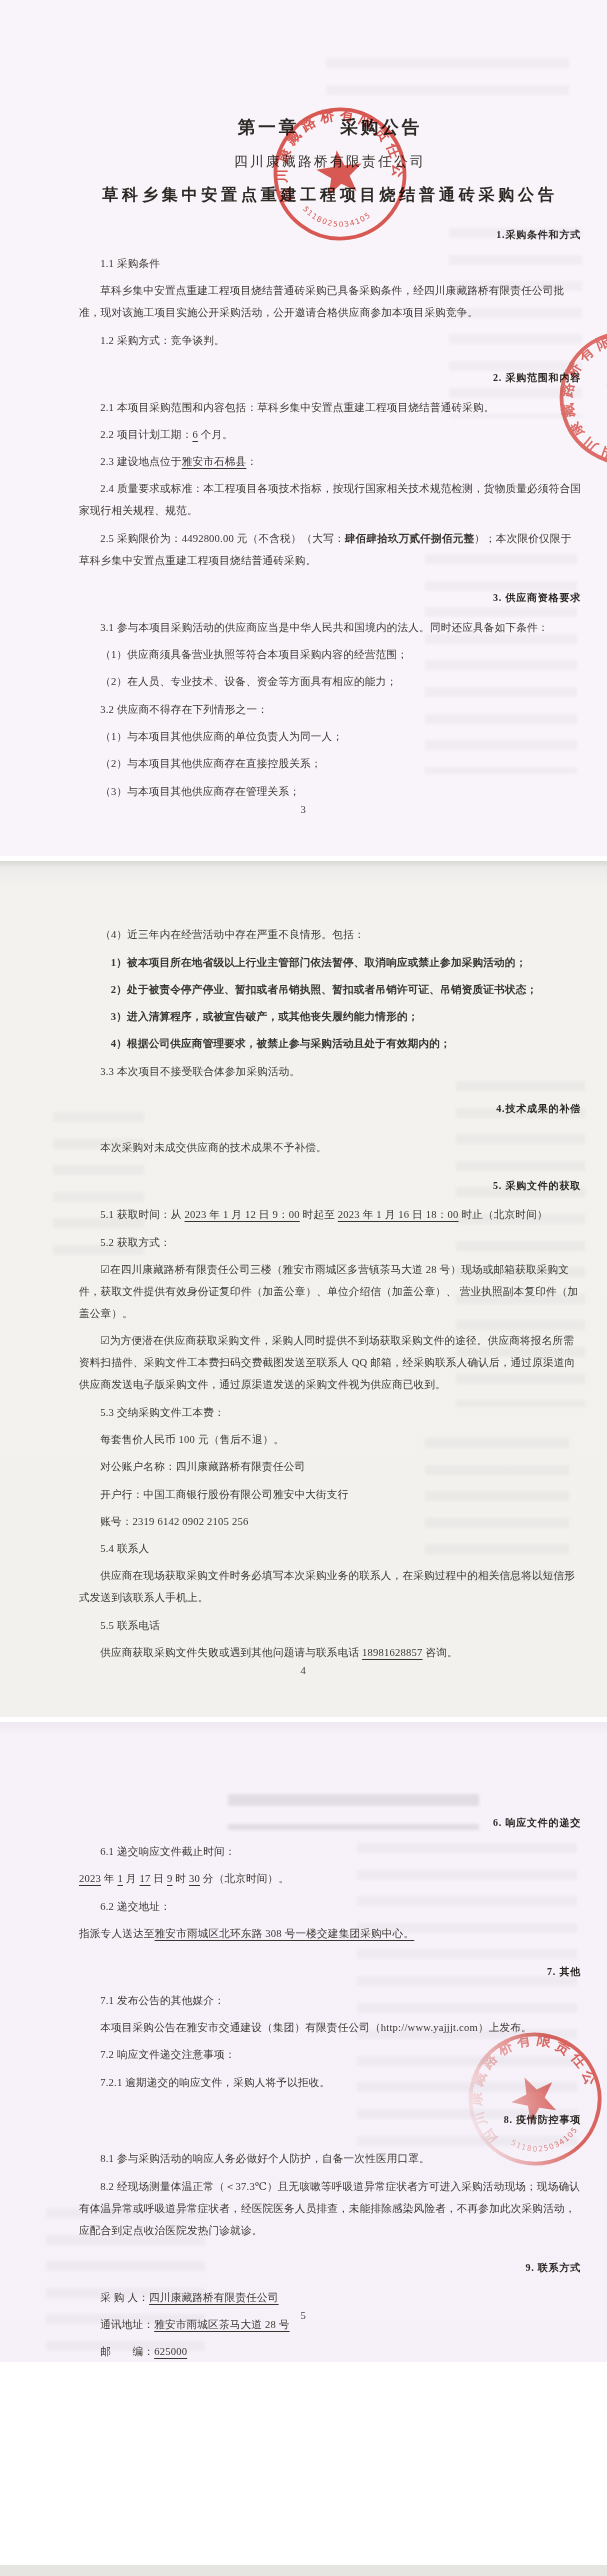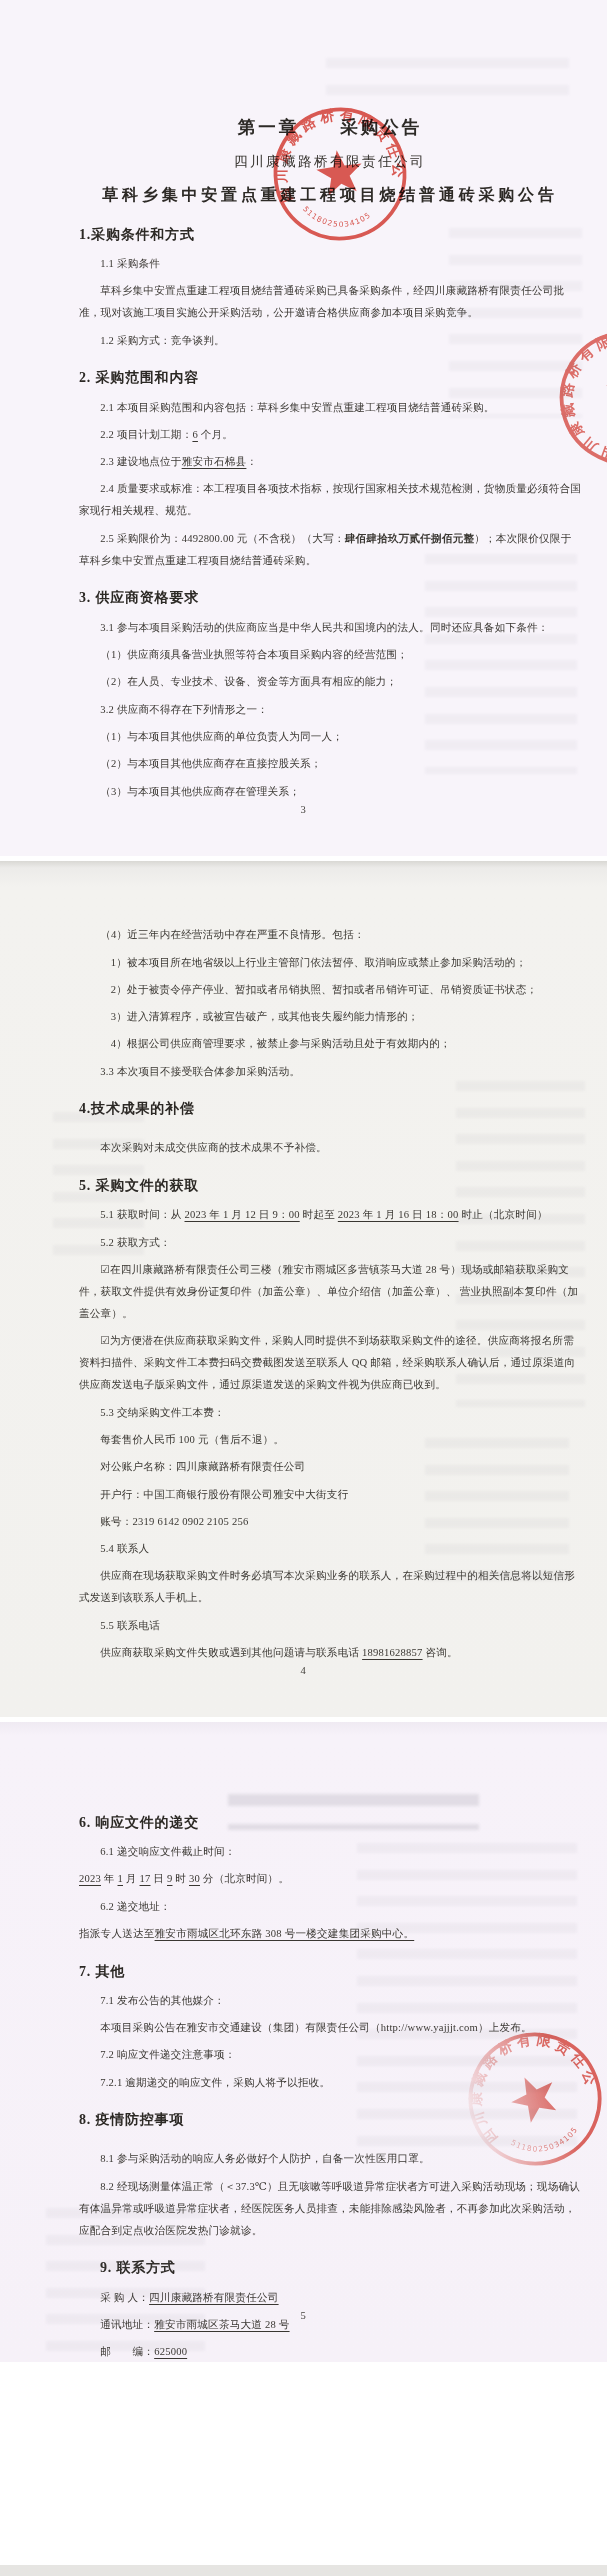--- a/index.html
+++ b/index.html
@@ -17,24 +17,24 @@
     position:absolute;left:0;top:0;width:100%;box-sizing:border-box;
     padding:0 26px 0 79px;font-size:10.6px;line-height:22px;letter-spacing:0.2px;
   }
   #p1 .content{padding-top:114px;}
   #p2 .content{padding-top:58px;}
   #p3 .content{padding-top:74px;}
   .blk{margin-top:5.3px;}
   .t1{font-size:17.5px;font-weight:bold;text-align:center;letter-spacing:3px;color:#2d2a26;margin-top:0;line-height:27px;}
   .t2{font-size:13.7px;text-align:center;letter-spacing:2.3px;margin-top:9px;line-height:23px;color:#34312c;}
   .t3{font-size:16px;font-weight:bold;text-align:center;letter-spacing:3.8px;margin-top:9px;line-height:26px;color:#2d2a26;}
-  .h{font-size:14px;font-weight:bold;letter-spacing:0.8px;margin-top:13.7px;line-height:26px;color:#2c2925;}
+  .h{font-size:10px;font-weight:bold;letter-spacing:0.8px;margin-top:13.7px;line-height:26px;color:#2c2925;text-align:right;}
   .hind{text-indent:1.5em;}
   .ind{text-indent:2em;}
-  .ind2{text-indent:3em;}
+  .ind2{text-indent:3em;font-weight:bold;}
   .gap{margin-top:15px;}
   .u{text-decoration:underline;text-underline-offset:3px;}
   .b{font-weight:bold;}
   .pageno{position:absolute;bottom:41px;left:0;width:100%;text-align:center;font-size:10.6px;color:#45423d;letter-spacing:0.8px;}
   .sig{position:absolute;left:351px;top:708px;width:167px;text-align:center;z-index:3;font-size:11.4px;color:#37342f;}
   .sig .sig-date{margin-top:10px;font-size:11.4px;}
   
   .stamp{position:absolute;z-index:4;mix-blend-mode:multiply;pointer-events:none;}
   .stamp svg{display:block;width:100%;height:100%;}
   #stamp1{left:265px;top:99px;width:150px;height:150px;transform:rotate(-8deg);opacity:.92;}

